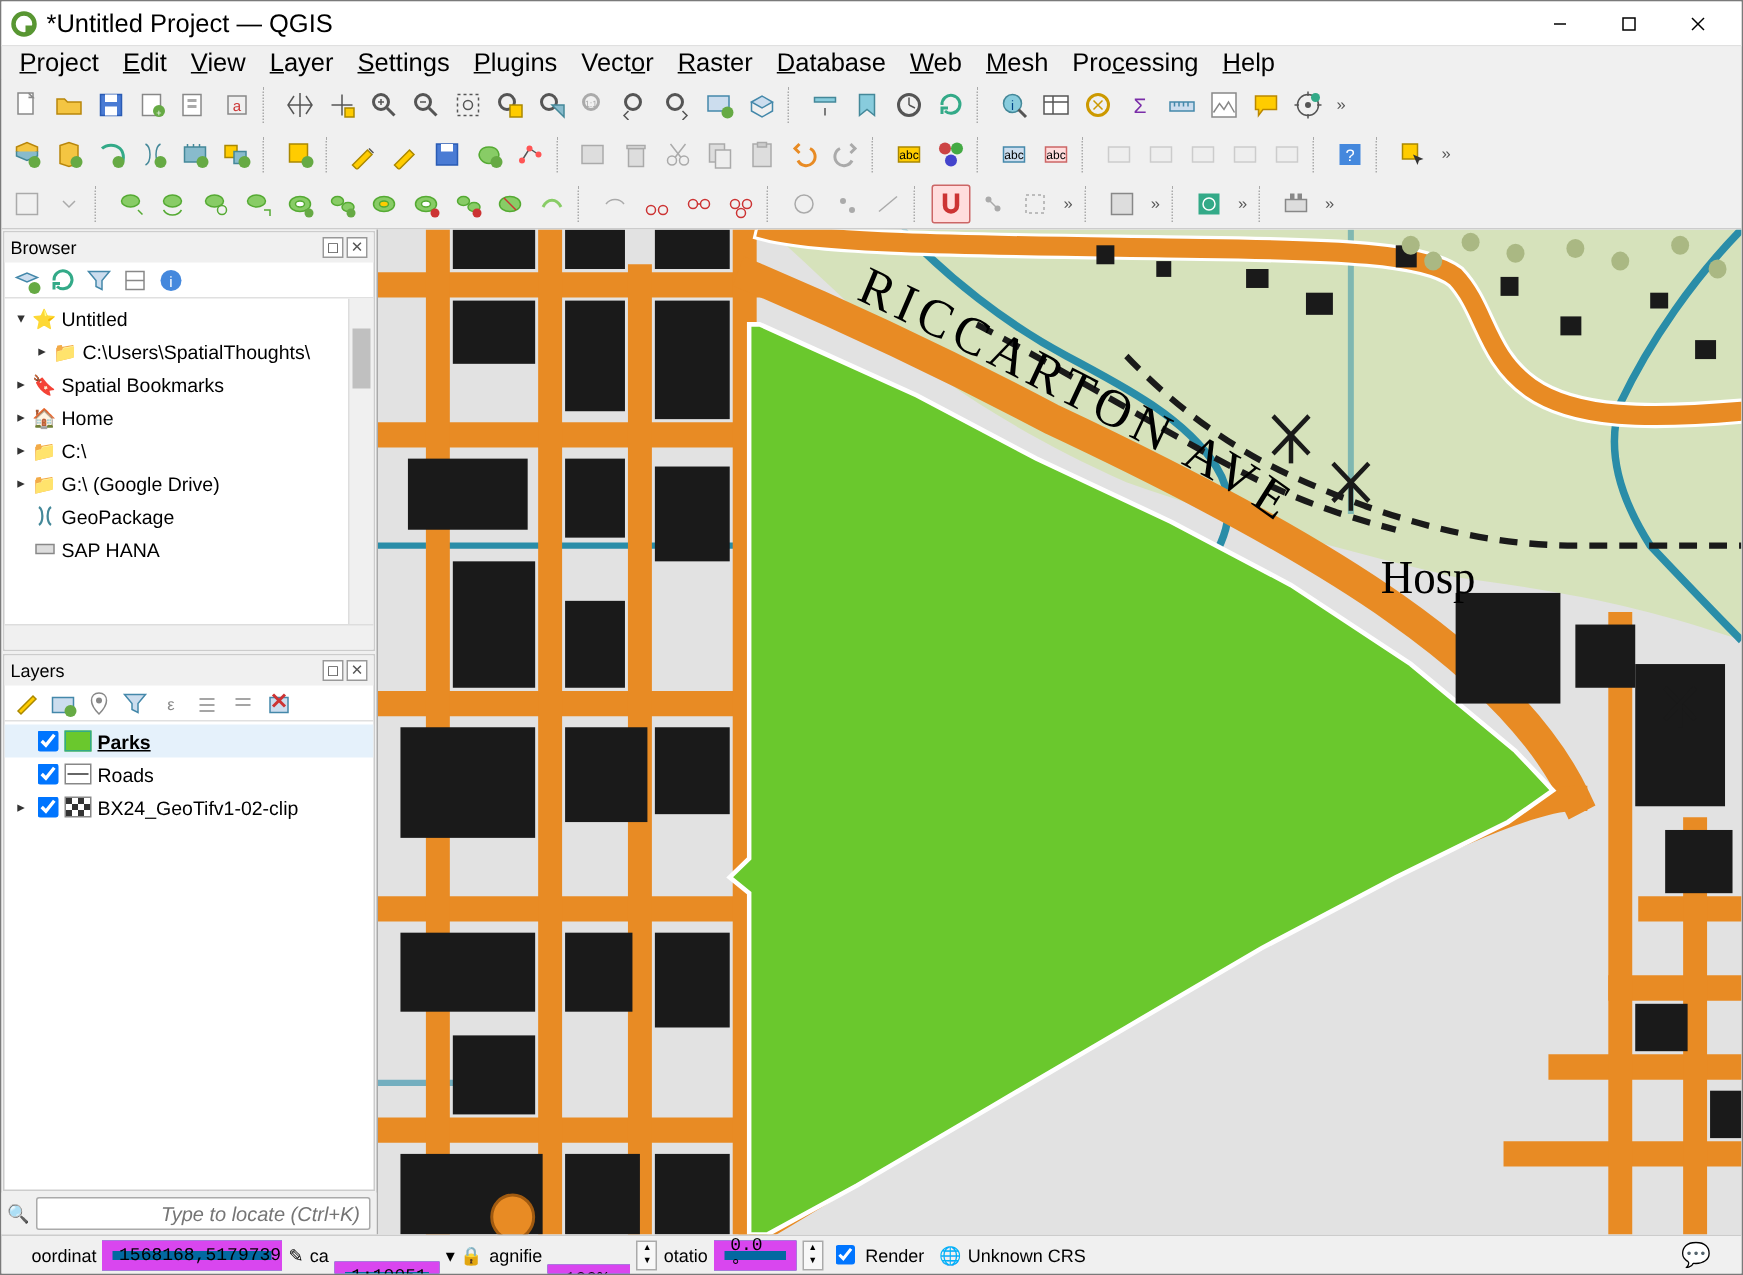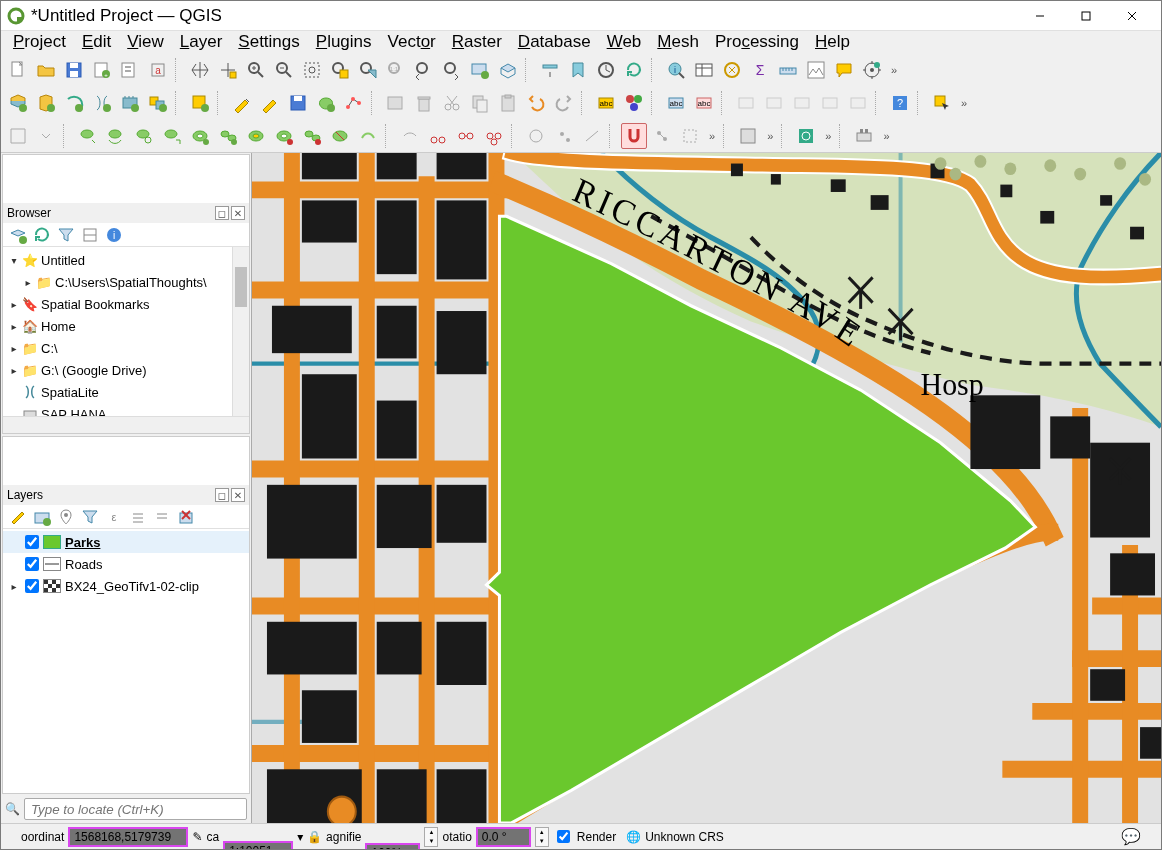--- a/index.html
+++ b/index.html
@@ -20,43 +20,43 @@
   .tb-sep { width:8px; height:24px; border-left:1px dotted #aaa; margin:0 2px;}
   .tb-btn { width:26px; height:26px; display:flex; align-items:center; justify-content:center; border-radius:2px; }
   .tb-btn svg { width:20px; height:20px; }
   .tb-overflow { color:#555; font-size:11px; padding:0 4px;}
   
   .main { flex:1; display:flex; min-height:0; }
   .left-panels { width:251px; display:flex; flex-direction:column; background:#f0f0f0; border-right:1px solid #aaa;}
   .panel { display:flex; flex-direction:column; border:1px solid #ccc; margin:1px; background:#fff; min-height:0;}
   .panel.browser { height:280px; }
   .panel.layers { flex:1; }
-  .panel-header { height:20px; display:flex; align-items:center; padding:0 4px; background:#f0f0f0; font-size:12px;margin-top:48px;}
+  .panel-header { height:20px; display:flex; align-items:center; padding:0 4px; background:#f0f0f0; font-size:12px;}
   .panel-header .spacer { flex:1; }
   .panel-header .pbtn { width:14px; height:14px; font-size:10px; display:flex; align-items:center; justify-content:center; color:#555; border:1px solid #999; margin-left:2px; background:#fff;}
   .panel-toolbar { height:24px; display:flex; align-items:center; gap:2px; padding:0 4px; border-bottom:1px solid #e0e0e0;}
   .panel-toolbar .tb-btn { width:22px; height:22px; }
   .tree { flex:1; overflow:auto; padding:2px 0; font-size:13px; position:relative;}
   .tree-item { display:flex; align-items:center; height:22px; padding-left:4px; white-space:nowrap;}
   .tree-item .twisty { width:14px; text-align:center; color:#333; font-size:10px;}
   .tree-item .icon { width:18px; height:16px; margin-right:2px; display:flex; align-items:center; justify-content:center;}
   .tree-item.indent1 { padding-left:18px; }
   .tree-item.sel { background:#e5f1fb; }
   .tree-item.sel .label { text-decoration: underline; font-weight:bold;}
   .tree-item .cb { width:14px; height:14px; margin-right:4px; }
   .layer-swatch { width:18px; height:14px; margin-right:4px; border:1px solid #888; display:inline-block;}
   .map-canvas { flex:1; position:relative; overflow:hidden; background:#e2e2e2;}
   .map-canvas svg { position:absolute; top:0; left:0; width:100%; height:100%; }
   
   .locator-row { height:28px; display:flex; align-items:center; padding:4px; gap:4px; background:#f0f0f0;}
-  .locator-row input[type=text] { flex:1; height:22px; padding:0 6px; border:1px solid #aaa; border-radius:2px; color:#a21caf; font-style:italic;}
+  .locator-row input[type=text] { flex:1; height:22px; padding:0 6px; border:1px solid #aaa; border-radius:2px; color:#a21caf; font-style:italic;text-align:right;}
   
   .statusbar { height:26px; display:flex; align-items:center; padding:0 20px; background:#f0f0f0; border-top:1px solid #ccc; font-size:12px; gap:4px; overflow:hidden;}
   .statusbar .field { display:flex; align-items:center; gap:2px; }
-  .statusbar .textbox { height:20px; border:2px solid #d946ef; background:#737373; padding:0 4px; display:flex; align-items:center; min-width:0;}
+  .statusbar .textbox { height:20px; border:7px solid #d946ef; background:#0369a1; padding:0 4px; display:flex; align-items:center; min-width:0;font-family:Liberation Mono, monospace;}
   .statusbar .spinner { width:14px; height:20px; border:1px solid #aaa; background:#f8f8f8; display:flex; flex-direction:column;}
   .statusbar .spinner div { flex:1; font-size:6px; display:flex; align-items:center; justify-content:center;}
   .scrollbar-v { position:absolute; right:0; top:0; bottom:0; width:17px; background:#f0f0f0; border-left:1px solid #ddd;}
   .scrollbar-v .thumb { position:absolute; left:2px; right:2px; top:20px; height:40px; background:#c0c0c0;}
   .scrollbar-h { height:17px; background:#f0f0f0; border-top:1px solid #ddd;}
 </style>
 </head>
 <body>
 
 <div class="window">
@@ -738,21 +738,21 @@
               <span class="icon">📁</span>
               <span class="label">G:\ (Google Drive)</span>
             </div>
           <div class="tree-item">
               <span class="twisty"></span>
               <span class="icon">
                 <svg width="16" height="16" viewBox="0 0 16 16">
                   <path d="M4 2c3 2 3 10 0 12M12 2c-3 2-3 10 0 12" fill="none" stroke="#489" stroke-width="1.5"></path>
                 </svg>
               </span>
-              <span class="label">SpatiaLite</span>
+              <span class="label">GeoPackage</span>
             </div>
           <div class="tree-item">
               <span class="twisty"></span>
               <span class="icon">
                 <svg width="16" height="16" viewBox="0 0 16 16">
                   <rect x="2" y="5" width="12" height="6" fill="#ddd" stroke="#888"></rect>
                 </svg>
               </span>
               <span class="label">SAP HANA</span>
             </div>

